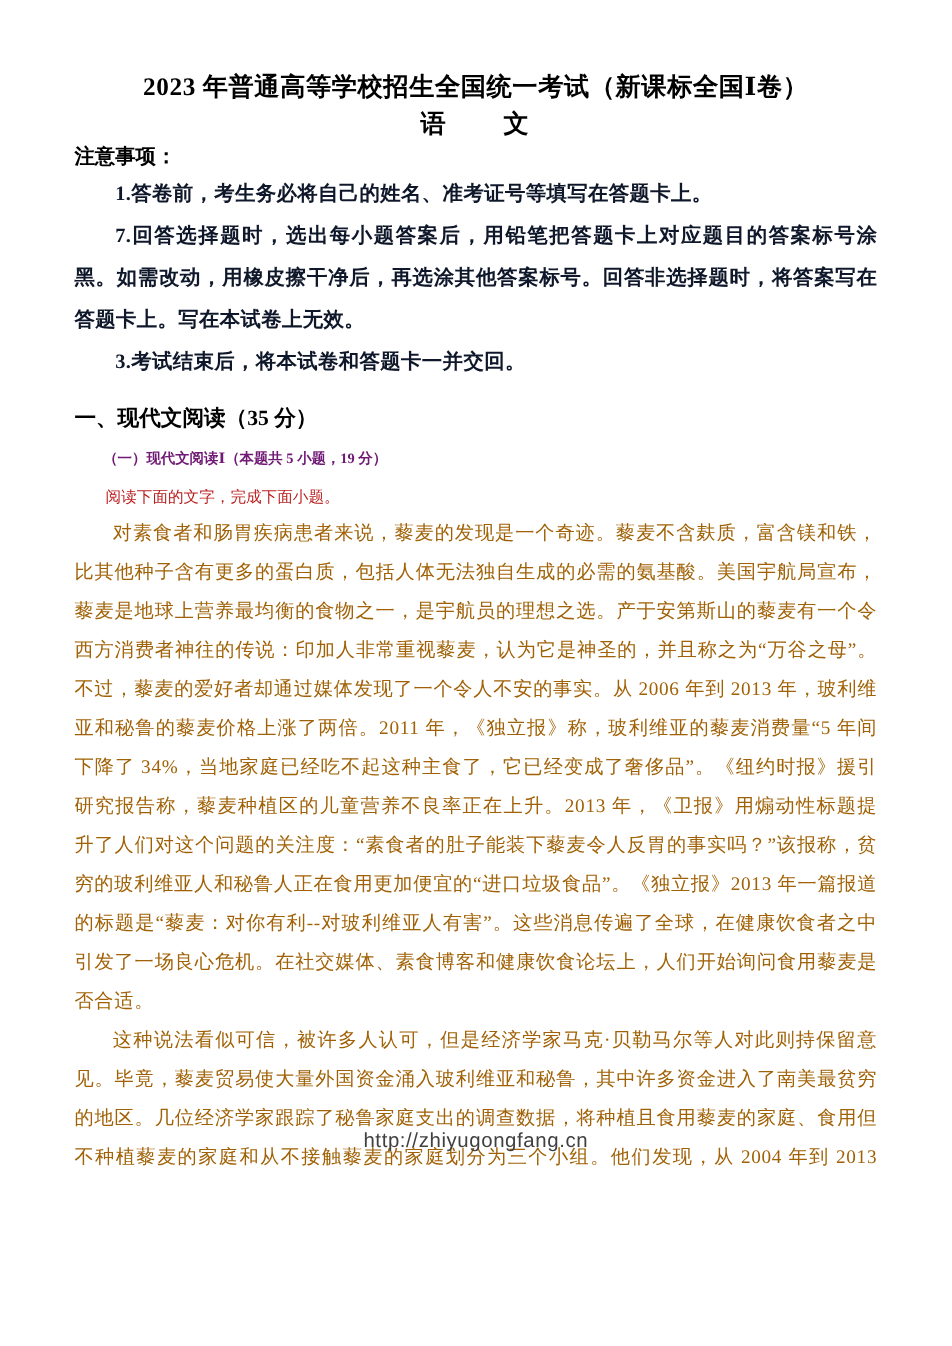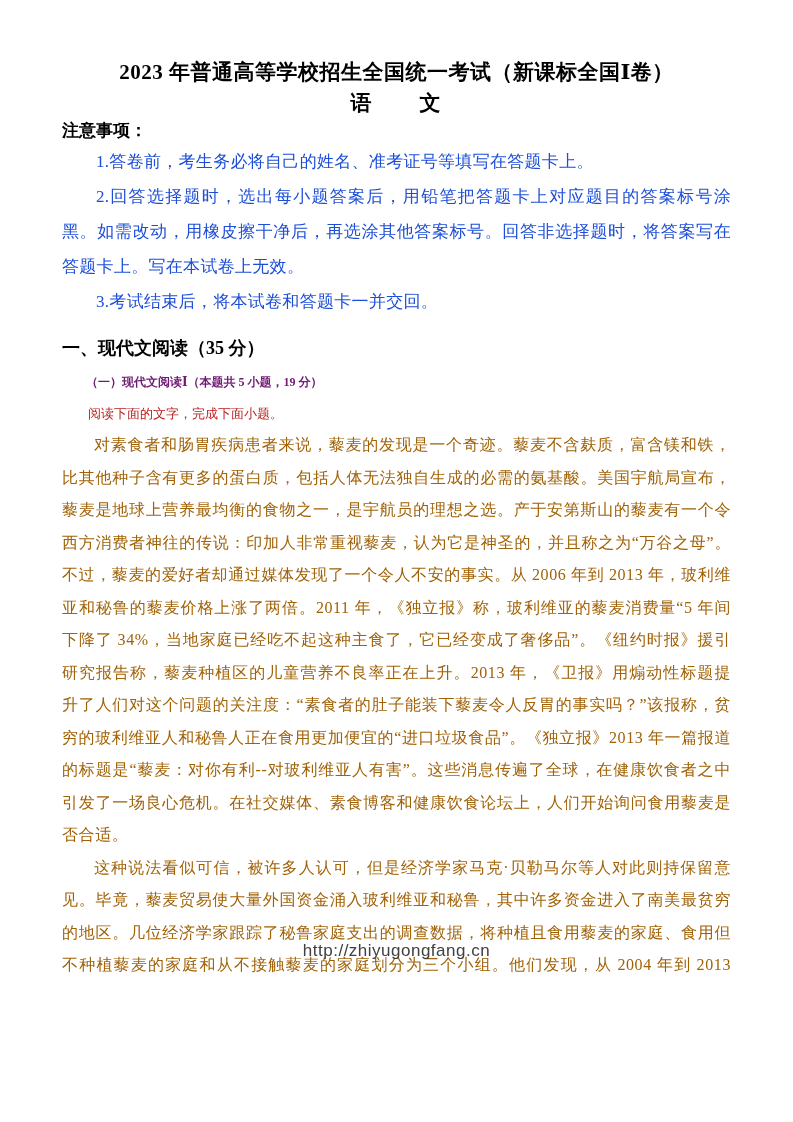--- a/index.html
+++ b/index.html
@@ -34,22 +34,22 @@
   }
   .notice-heading {
     font-size: 17px;
     font-weight: bold;
     color: #000;
     margin-top: 0;
     line-height: 26px;
   }
   .notice-item {
     font-size: 17px;
-    font-weight: normal;
-    color: #1d4ed8;
+    font-weight: bold;
+    color: #0f172a;
     line-height: 35px;
     text-indent: 2em;
     text-align: justify;
     margin: 0;
     letter-spacing: 0.3px;
   }
   .section-heading {
     font-size: 18px;
     font-weight: bold;
     color: #000;
@@ -97,21 +97,21 @@
   <div class="content">
 
     <div class="doc-title">2023 年普通高等学校招生全国统一考试（新课标全国Ⅰ卷）</div>
 
     <div class="doc-subject">语　　文</div>
 
     <div class="notice-heading">注意事项：</div>
 
     <p class="notice-item">1.答卷前，考生务必将自己的姓名、准考证号等填写在答题卡上。</p>
 
-    <p class="notice-item">2.回答选择题时，选出每小题答案后，用铅笔把答题卡上对应题目的答案标号涂黑。如需改动，用橡皮擦干净后，再选涂其他答案标号。回答非选择题时，将答案写在答题卡上。写在本试卷上无效。</p>
+    <p class="notice-item">7.回答选择题时，选出每小题答案后，用铅笔把答题卡上对应题目的答案标号涂黑。如需改动，用橡皮擦干净后，再选涂其他答案标号。回答非选择题时，将答案写在答题卡上。写在本试卷上无效。</p>
 
     <p class="notice-item">3.考试结束后，将本试卷和答题卡一并交回。</p>
 
     <div class="section-heading">一、现代文阅读（35 分）</div>
 
     <div class="subsection-heading">（一）现代文阅读Ⅰ（本题共 5 小题，19 分）</div>
 
     <div class="reading-instruction">阅读下面的文字，完成下面小题。</div>
 
     <div class="passage">

